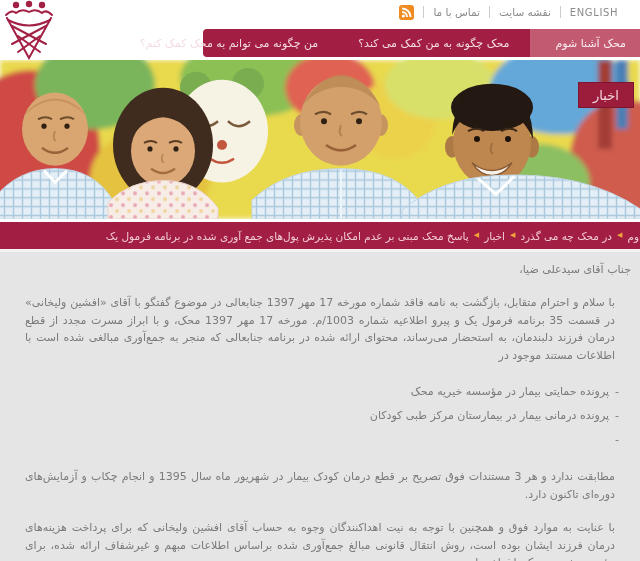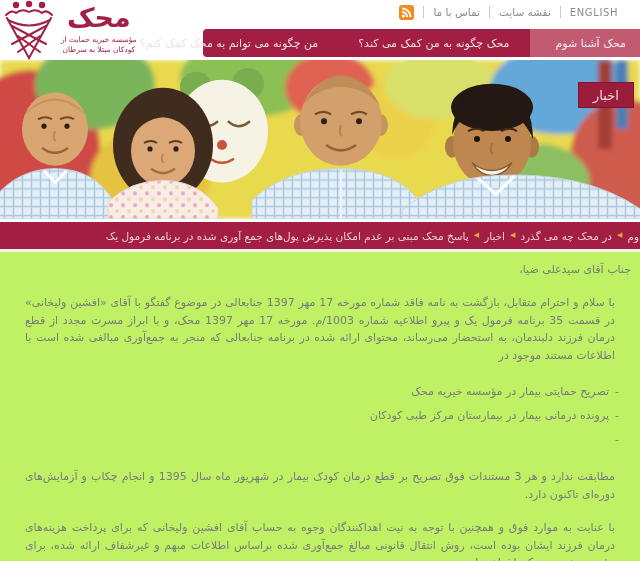--- a/index.html
+++ b/index.html
@@ -35,21 +35,21 @@
          display:flex;align-items:center;justify-content:center;cursor:pointer;}
 
   
   .breadcrumb{position:absolute;top:222px;left:0;right:0;height:27px;background:#a21e42;
               color:#f2ccd4;font-size:10.5px;display:flex;align-items:center;gap:5px;
               padding-right:1px;white-space:nowrap;overflow:hidden;box-shadow:0 3px 0 #f2f2f2;}
   .crumb{cursor:pointer;}
   .crumb-sep{color:#f0a53c;font-size:7px;line-height:1;}
 
   
-  .content{position:absolute;top:252px;left:0;right:0;bottom:0;background:#bef264;
+  .content{position:absolute;top:252px;left:0;right:0;bottom:0;background:#e5e5e5;
            padding:9px 9px 0 9px;box-sizing:border-box;color:#7a7a7a;font-size:11px;}
   .greet{line-height:17px;}
   .para{margin:16px;line-height:17.5px;text-align:justify;}
   .bullets{margin:13px 12px;padding:0;list-style:none;}
   .bullets li{display:flex;gap:6px;line-height:24px;}
   .para3{margin-top:2px;}
 </style>
 </head>
 <body>
 
@@ -65,27 +65,20 @@
           <circle cx="40" cy="5" r="3.2" fill="#a32045" stroke="none"></circle>
           <path d="M4 15 Q10 9 14 13 Q20 8 27 12 Q34 8 40 13 Q44 9 50 15"></path>
           <path d="M5 18 L27 58 L49 18"></path>
           <path d="M6 20 Q27 31 48 20"></path>
           <path d="M10 26 L44 44"></path>
           <path d="M44 26 L10 44"></path>
           <path d="M16 36 L38 52"></path>
           <path d="M38 36 L16 52"></path>
         </g>
       </svg>
-      <div class="logo-text">
-        <div class="logo-name">محک</div>
-        <div class="logo-tag">
-          <div>مؤسسه خیریه حمایت از</div>
-          <div>کودکان مبتلا به سرطان</div>
-        </div>
-      </div>
     </div>
 
     <div class="utilbar">
       <span class="util-link util-en">ENGLISH</span>
       <span class="usep"></span>
       <span class="util-link">نقشه سایت</span>
       <span class="usep"></span>
       <span class="util-link">تماس با ما</span>
       <span class="usep"></span>
       <svg class="rss" viewBox="0 0 15 15">
@@ -217,21 +210,21 @@
     <span class="crumb">پاسخ محک مبنی بر عدم امکان پذیرش پول‌های جمع آوری شده در برنامه فرمول یک</span>
   </div>
 
   <main class="content">
     <div class="greet">جناب آقای سیدعلی ضیا،</div>
     <p class="para">با سلام و احترام متقابل، بازگشت به نامه فاقد شماره مورخه 17 مهر 1397 جنابعالی در موضوع گفتگو با آقای «افشین ولیخانی» در قسمت 35 برنامه فرمول یک و پیرو اطلاعیه شماره 1003/م. مورخه 17 مهر 1397 محک، و با ابراز مسرت مجدد از قطع درمان فرزند دلبندمان، به استحضار می‌رساند، محتوای ارائه شده در برنامه جنابعالی که منجر به جمع‌آوری مبالغی شده است با اطلاعات مستند موجود در</p>
 
     <ul class="bullets">
       <li>
         <span>-</span>
-        <span>تصریح حمایتی بیمار در مؤسسه خیریه محک</span>
+        <span>پرونده حمایتی بیمار در مؤسسه خیریه محک</span>
       </li>
       <li>
         <span>-</span>
         <span>پرونده درمانی بیمار در بیمارستان مرکز طبی کودکان</span>
       </li>
       <li>
         <span>-</span>
       </li>
     </ul>
 

